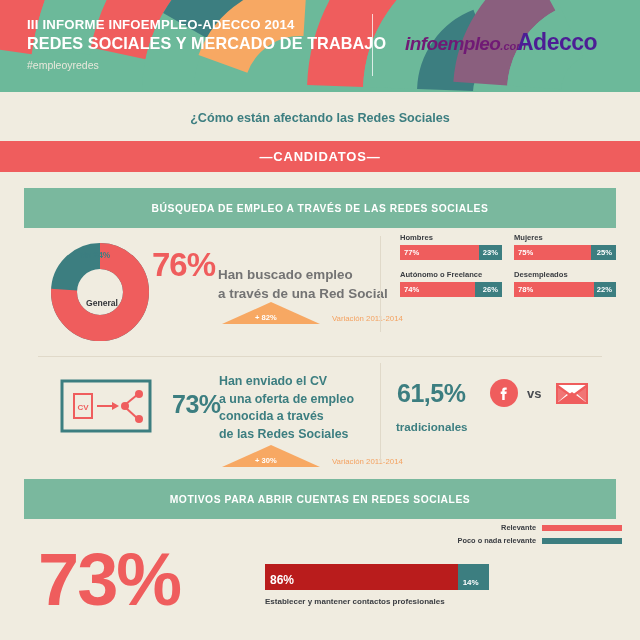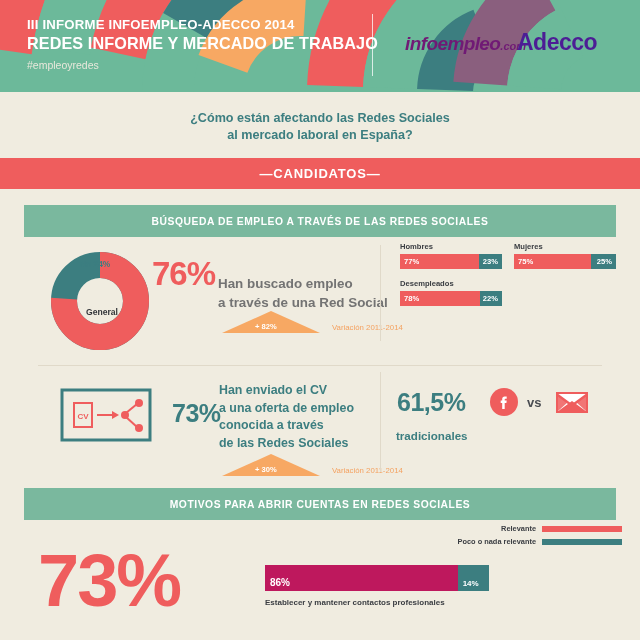--- a/index.html
+++ b/index.html
@@ -60,21 +60,21 @@
   
   .candidatos {
     width: 640px; height: 31px;
     background: #ef5d5d; color: #fff;
     display: flex; align-items: center; justify-content: center;
     font-size: 13px; font-weight: bold; letter-spacing: .8px;
   }
 
   
   .sec-title {
-    margin: 16px 24px 0; height: 32px;
+    margin: 16px 24px 0; height: 40px;
     background: #7ab89e; color: #ffffff;
     display: flex; align-items: center; justify-content: center;
     font-size: 10.3px; font-weight: bold; letter-spacing: .55px;
   }
 
   
   .block1 { position: relative; height: 128px; }
   .donut-wrap { position: absolute; left: 48px; top: 12px; }
   .donut-label {
     position: absolute; left: 38px; top: 58px;
@@ -165,21 +165,21 @@
     font-size: 74px; font-weight: bold; color: #ef5d5d; letter-spacing: -2px;
   }
   .legend { position: absolute; right: 18px; top: 4px; }
   .lg-row { display: flex; align-items: center; justify-content: flex-end; margin-bottom: 4px; }
   .lg-label { font-size: 7.4px; font-weight: bold; color: #3a3d42; margin-right: 6px; white-space: nowrap; }
   .lg-swatch { width: 80px; height: 6px; }
   .motive { position: absolute; left: 265px; top: 45px; width: 224px; }
   .mo-label { font-size: 8px; font-weight: bold; color: #3a3d42; margin-bottom: 4px; white-space: nowrap; }
   .mo-bar { display: flex; height: 26px; width: 224px; }
   .mo-left {
-    background: #be185d; color: #fff; font-size: 10px; font-weight: bold;
+    background: #b91c1c; color: #fff; font-size: 12px; font-weight: bold;
     display: flex; align-items: flex-end; padding: 6px 0 3px 5px;
   }
   .mo-right {
     background: #3c7e80; color: #fff; font-size: 8px; font-weight: bold;
     display: flex; align-items: flex-end; padding: 0 0 3px 5px;
   }
   .mo-label2 { font-size: 8px; font-weight: bold; color: #3a3d42; margin-top: 7px; white-space: nowrap; }
 </style>
 </head>
 <body>
@@ -203,35 +203,34 @@
         <circle r="60" fill="none" stroke="#3c7e80" stroke-width="56" stroke-dasharray="70 2000" transform="rotate(-178)"></circle>
       </g>
       <g transform="translate(600,92)">
         <circle r="120" fill="none" stroke="#8a5f7e" stroke-width="54" stroke-dasharray="120 2000" transform="rotate(-176)"></circle>
         <circle r="66" fill="none" stroke="#6cb99a" stroke-width="54" stroke-dasharray="70 2000" transform="rotate(-176)"></circle>
       </g>
     </svg>
 
     <div class="header-text">
       <div class="h-line1">III INFORME INFOEMPLEO-ADECCO 2014</div>
-      <div class="h-line2">REDES INFORME Y MERCADO DE TRABAJO</div>
+      <div class="h-line2">REDES SOCIALES Y MERCADO DE TRABAJO</div>
       <div class="h-hash">#empleoyredes</div>
     </div>
 
     <div class="h-divider"></div>
 
     <div class="brand-infoempleo">
       <span>infoempleo</span><span class="dots">.com</span>
     </div>
     <div class="brand-adecco">Adecco</div>
   </div>
 
   <div class="question">
     <div>¿Cómo están afectando las Redes Sociales</div>
-    <div>al mercado laboral en España?</div>
   </div>
 
   <div class="candidatos">—CANDIDATOS—</div>
 
   <div class="sec-title">BÚSQUEDA DE EMPLEO A TRAVÉS DE LAS REDES SOCIALES</div>
 
   <div class="block1">
 
     <div class="donut-wrap">
       <svg width="104" height="104" viewBox="0 0 104 104">
@@ -266,20 +265,27 @@
           </div>
         </div>
         <div class="mb">
           <div class="mb-label">Mujeres</div>
           <div class="mb-bar">
             <div class="mb-left" style="width:75%">75%</div>
             <div class="mb-right" style="width:25%">25%</div>
           </div>
         </div>
         <div class="mb">
+          <div class="mb-label">Autónomo o Freelance</div>
+          <div class="mb-bar">
+            <div class="mb-left" style="width:74%">74%</div>
+            <div class="mb-right" style="width:26%">26%</div>
+          </div>
+        </div>
+        <div class="mb">
           <div class="mb-label">Desempleados</div>
           <div class="mb-bar">
             <div class="mb-left" style="width:78%">78%</div>
             <div class="mb-right" style="width:22%">22%</div>
           </div>
         </div>
       </div>
     </div>
   </div>
 

